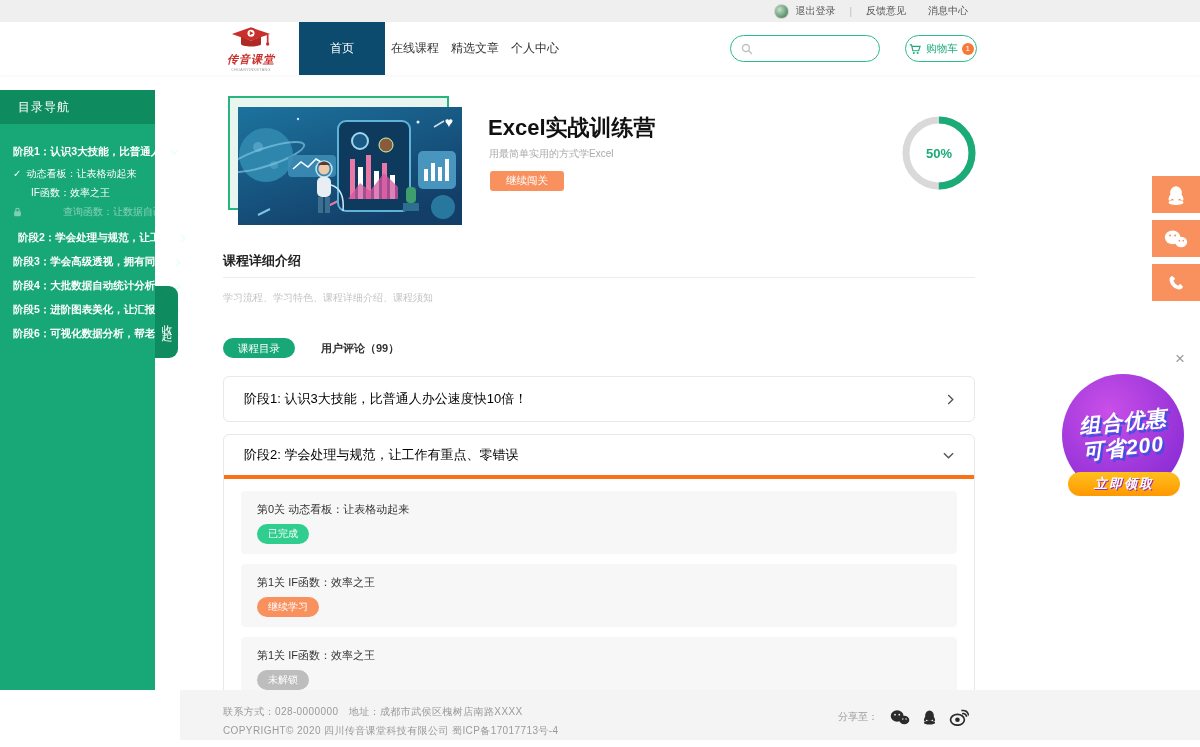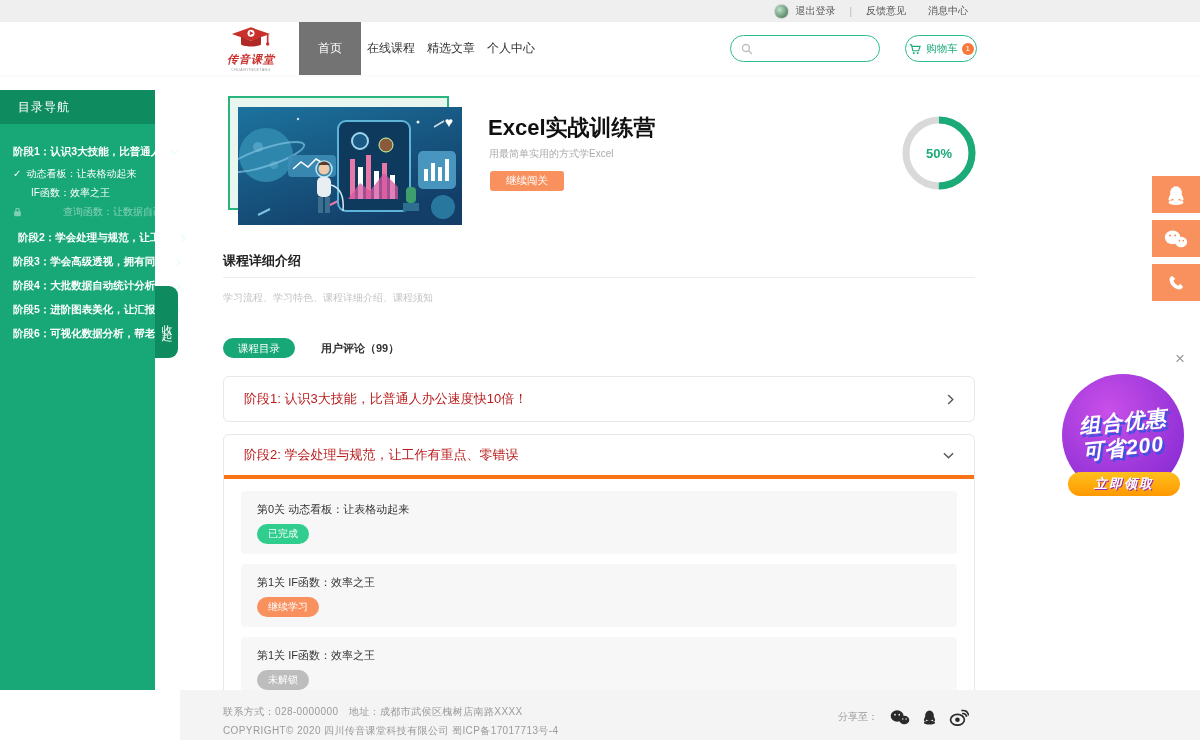--- a/index.html
+++ b/index.html
@@ -22,21 +22,21 @@
 
   
   .navbar { height:53px; background:#fff; display:flex; align-items:stretch;
     padding-left:215px; position:relative; box-shadow:0 1px 2px rgba(0,0,0,0.04); }
   .logo { display:flex; flex-direction:column; align-items:center; justify-content:center;
     width:72px; margin-right:12px; }
   .logo-title { font-size:11px; font-weight:bold; font-style:italic; color:#c9302c; letter-spacing:1px; }
   .logo-sub { font-size:4px; color:#999; letter-spacing:0.5px; transform:scale(0.9); }
   .nav-items { display:flex; align-items:stretch; }
   .nav-item { display:flex; align-items:center; padding:0 6px; font-size:12px; color:#333; cursor:pointer; }
-  .nav-item.active { background:#737373; color:#fff; padding:0 19px; }
+  .nav-item.active { background:#0c4a6e; color:#fff; padding:0 31px; }
 
   .searchbox { position:absolute; left:730px; top:13px; width:150px; height:27px;
     border:1px solid #2bbd87; border-radius:14px; background:#fff; display:flex; align-items:center; overflow:hidden; }
   .searchbox input { flex:1; border:none; outline:none; height:100%; padding-left:28px;
     font-size:11px; background:transparent; }
   .search-mag { position:absolute; left:9px; top:6px; }
   .cartbox { position:absolute; left:905px; top:13px; width:72px; height:27px;
     border:1px solid #2bbd87; border-radius:14px; background:#fff; display:flex;
     align-items:center; justify-content:center; gap:4px; cursor:pointer; }
   .cart-label { font-size:10.5px; color:#1CAB7E; }
@@ -83,21 +83,21 @@
 
   .tabs { position:absolute; left:223px; top:338px; display:flex; align-items:center; }
   .tab-pill { background:#18A878; color:#fff; font-size:10.5px; height:20px; line-height:20px;
     padding:0 15px; border-radius:10px; cursor:pointer; }
   .tab-plain { margin-left:26px; font-size:11px; font-weight:bold; color:#333; cursor:pointer; }
 
   
   .accordion { position:absolute; left:223px; top:376px; width:752px; }
   .acc-item { border:1px solid #e8e8e8; border-radius:6px; background:#fff; }
   .acc-header { height:44px; display:flex; align-items:center; justify-content:space-between;
-    padding:0 20px; font-size:13px; color:#b91c1c; cursor:pointer; }
+    padding:0 20px; font-size:13px; color:#000000; cursor:pointer; }
   .acc-header .chev { color:#555; display:flex; }
   .acc-item.expanded { margin-top:12px; padding-bottom:10px; }
   .acc-item.expanded .acc-header { border-bottom:4px solid #f97316; margin-bottom:12px; }
   .lesson-card { margin:0 17px 10px; background:#f7f7f7; border-radius:4px; padding:11px 16px 10px; cursor:pointer; }
   .lesson-title { font-size:11px; color:#333; }
   .badge { display:inline-block; margin-top:7px; padding:3px 11px; border-radius:10px;
     font-size:10px; color:#fff; }
   .badge.done { background:#2FCE8E; }
   .badge.continue { background:#F9915F; }
   .badge.locked { background:#BDBDBD; }

